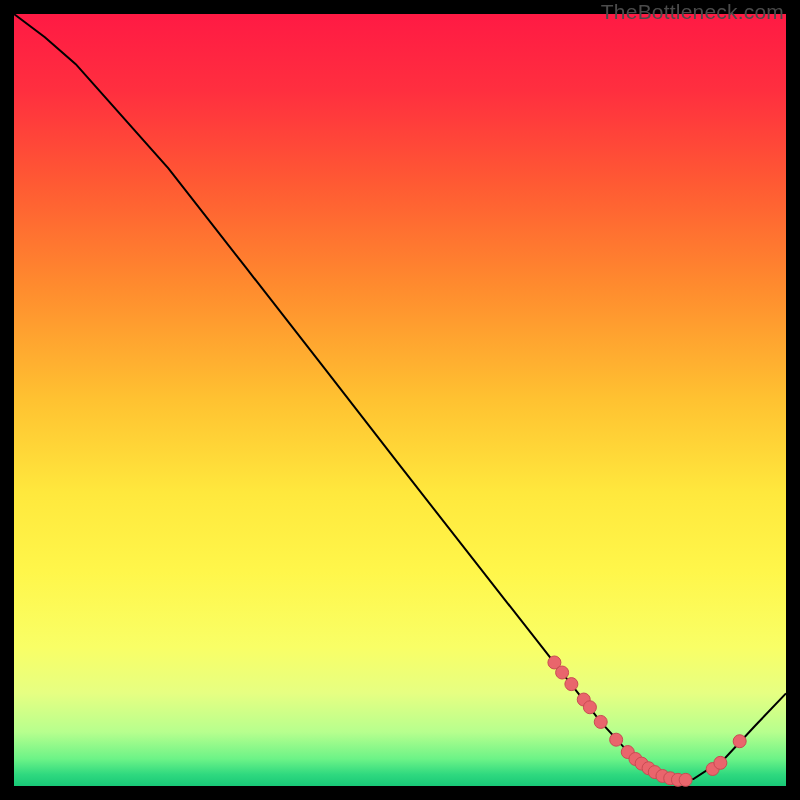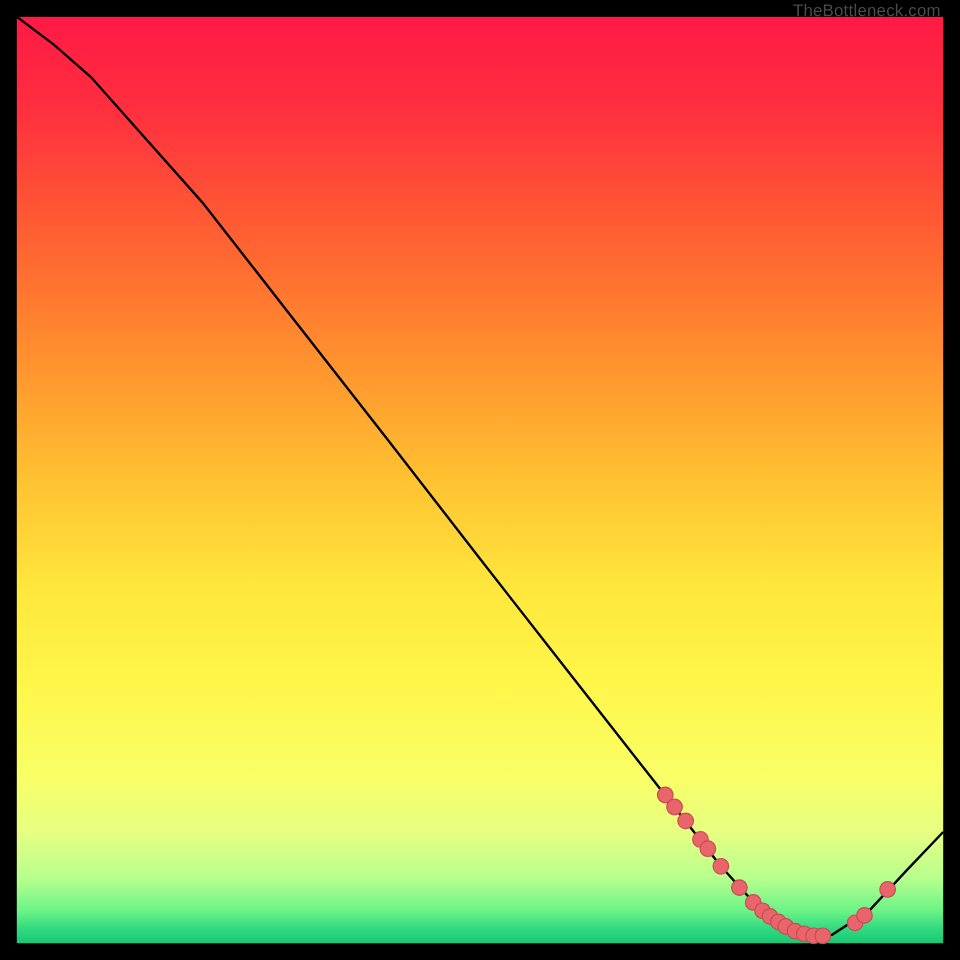--- a/index.html
+++ b/index.html
@@ -24,21 +24,21 @@
     top: 14px;
     width: 772px;   
     height: 772px;
     box-sizing: border-box;
   }
   .watermark {
     position: absolute;
     top: 0px;
     right: 16px;
     color: #4b4b4b;
-    font-size: 14px;
+    font-size: 21px;
     letter-spacing: 0.2px;
     user-select: none;
     pointer-events: none;
   }
   svg.curve {
     position: absolute;
     inset: 0;
     width: 100%;
     height: 100%;
     overflow: visible;

